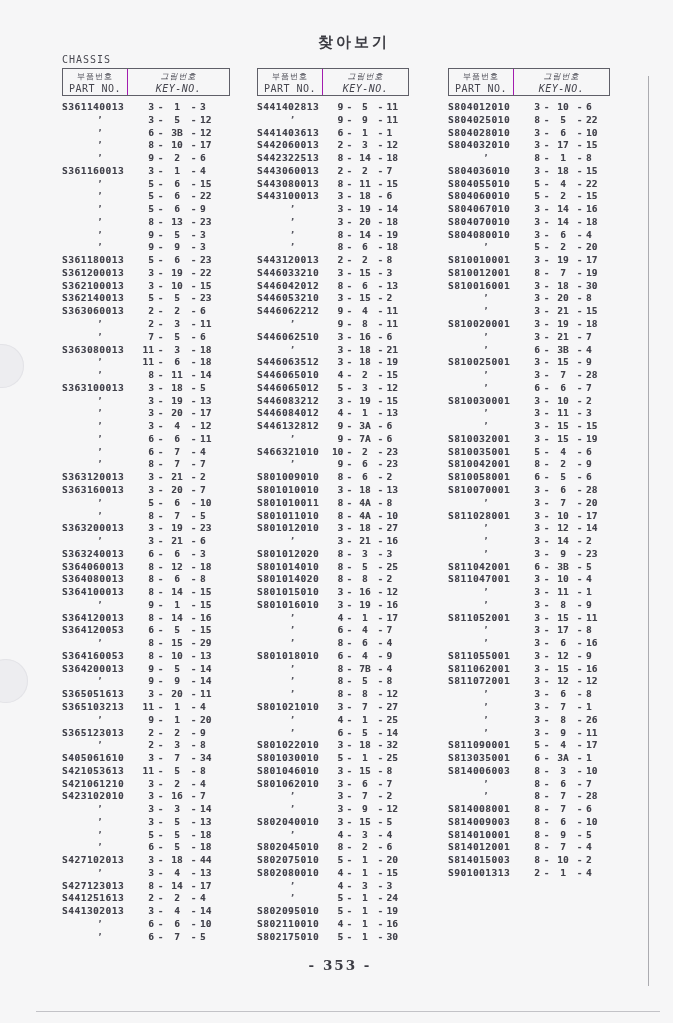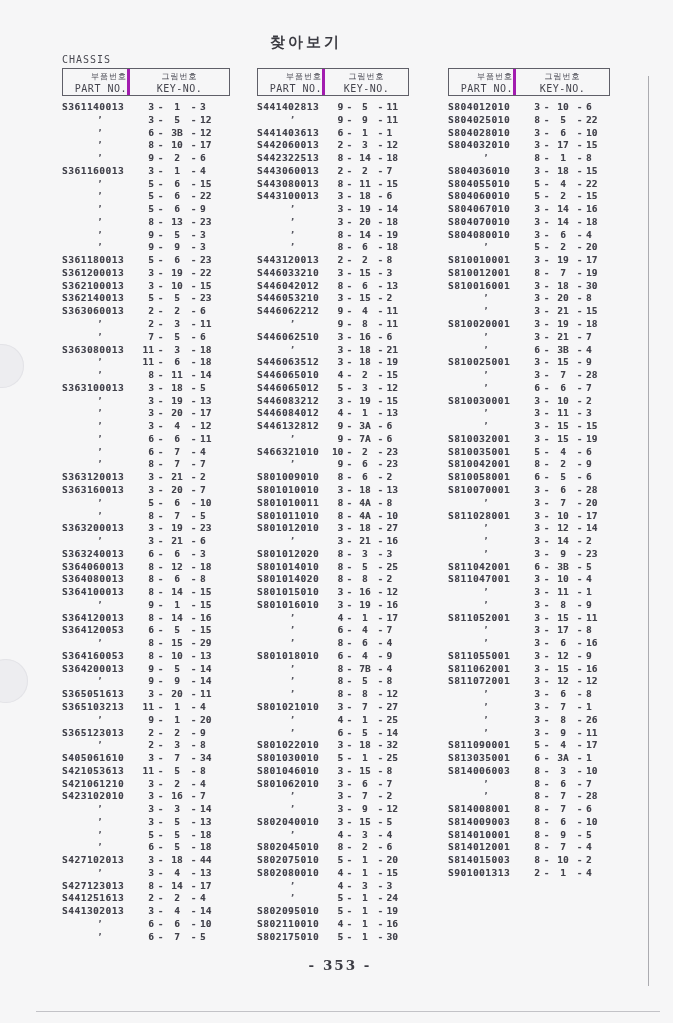--- a/index.html
+++ b/index.html
@@ -3,39 +3,39 @@
 <meta charset="utf-8">
 <style>
   html,body{margin:0;padding:0;background:#e9e9ec;}
   .page{
     position:relative;width:673px;height:1023px;overflow:hidden;
     background:#f6f6f7;
     font-family:"DejaVu Sans Mono", monospace;
     color:#41414a;
   }
   .title{
-    position:absolute;left:270px;top:33px;width:120px;text-align:left;
+    position:absolute;left:270px;top:33px;width:120px;text-align:right;
     font-family:Liberation Serif, serif;font-size:15px;letter-spacing:3px;
     color:#3b3b42;font-weight:bold;
   }
   .section{
     position:absolute;left:62px;top:54px;font-size:10px;letter-spacing:1px;
     color:#4a4a52;
   }
   .colwrap{position:absolute;top:68px;}
   .col0{left:62px;width:168px;}
   .col1{left:257px;width:152px;}
   .col2{left:448px;width:162px;}
   .hdr{
     height:26px;border:1px solid #5f5f68;display:flex;align-items:stretch;
     background:transparent;
   }
   .hcell{display:flex;flex-direction:column;justify-content:center;text-align:center;}
-  .hcell.part{width:64px;border-right:3px solid #a21caf;text-align:right;}
-  .hcell.key{flex:1;}
+  .hcell.part{width:64px;border-right:1px solid #a21caf;}
+  .hcell.key{flex:1;font-style:italic;}
   .ko{font-size:8px;line-height:12px;letter-spacing:1px;color:#4a4a54;}
   .en{font-size:10px;line-height:11px;letter-spacing:0.5px;color:#45454e;}
   .rows{margin-top:5px;font-weight:bold;}
   .row{
     display:flex;height:12.77px;line-height:12.77px;font-size:9.5px;
     text-shadow:0.3px 0.3px 0 rgba(70,70,82,0.35);
   }
   .part{width:76px;letter-spacing:0.5px;white-space:pre;}
   .part.ditto{text-align:center;font-size:8.5px;color:#55555e;}
   .k1{width:16px;text-align:right;}

